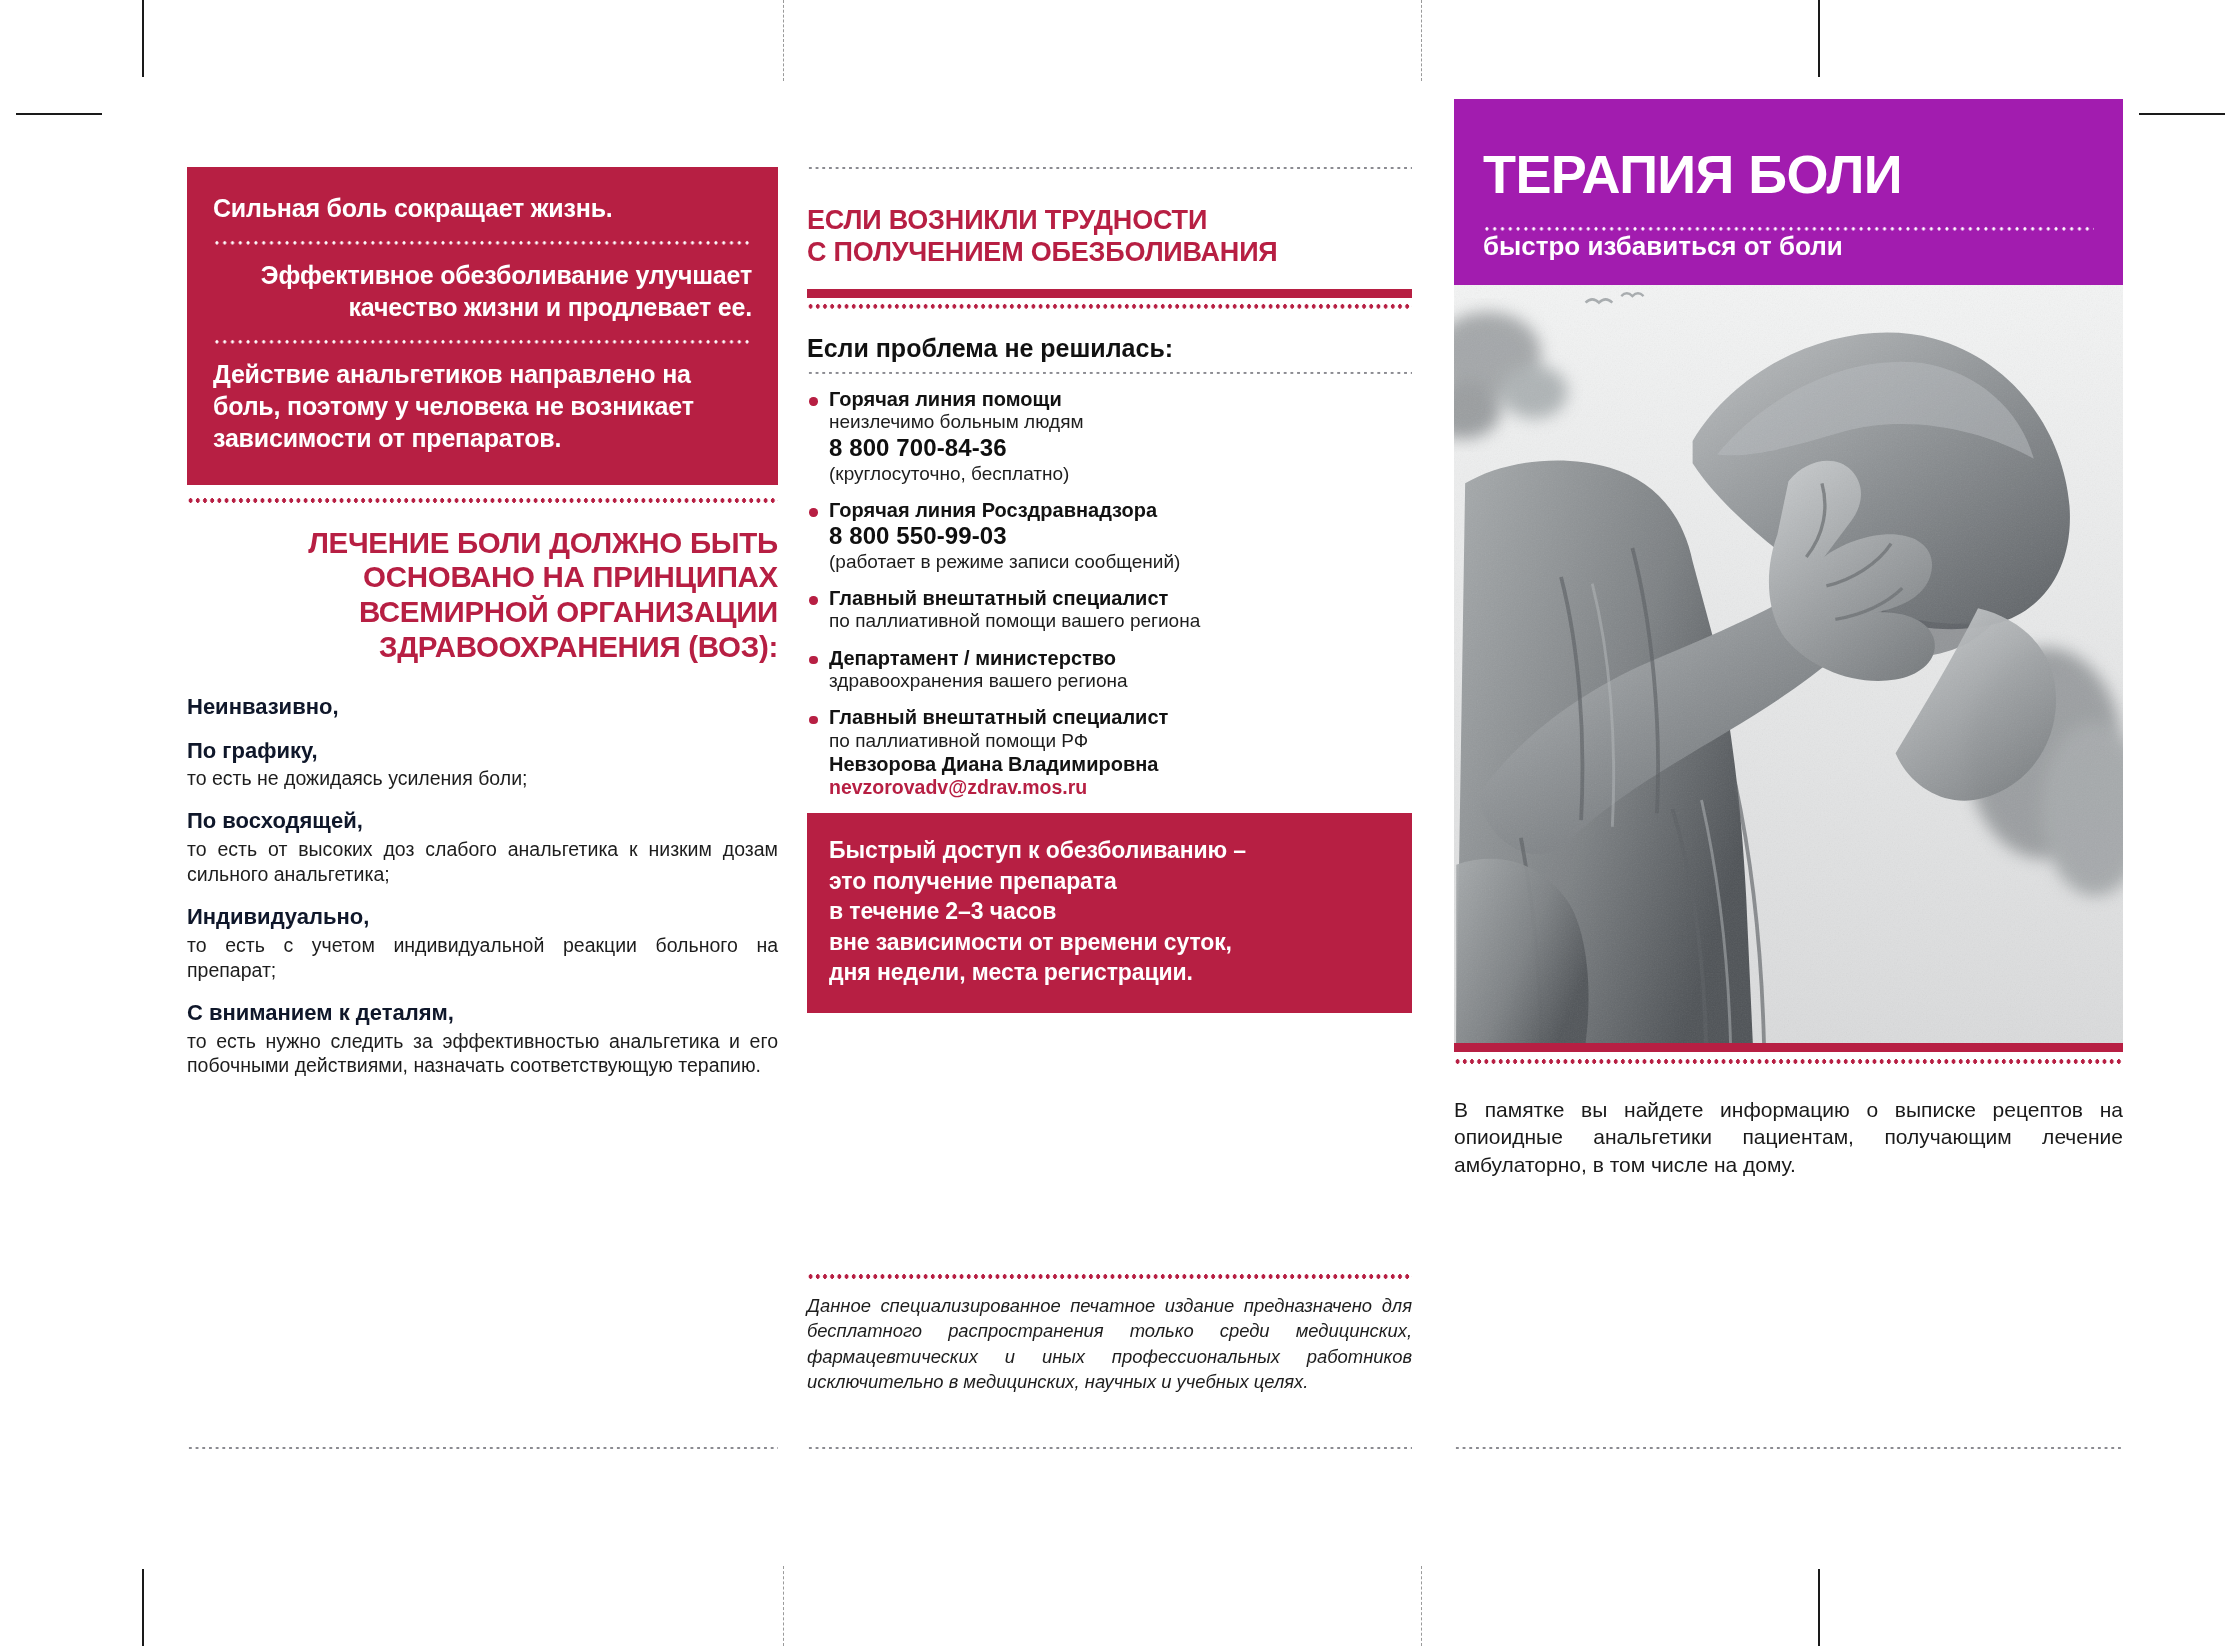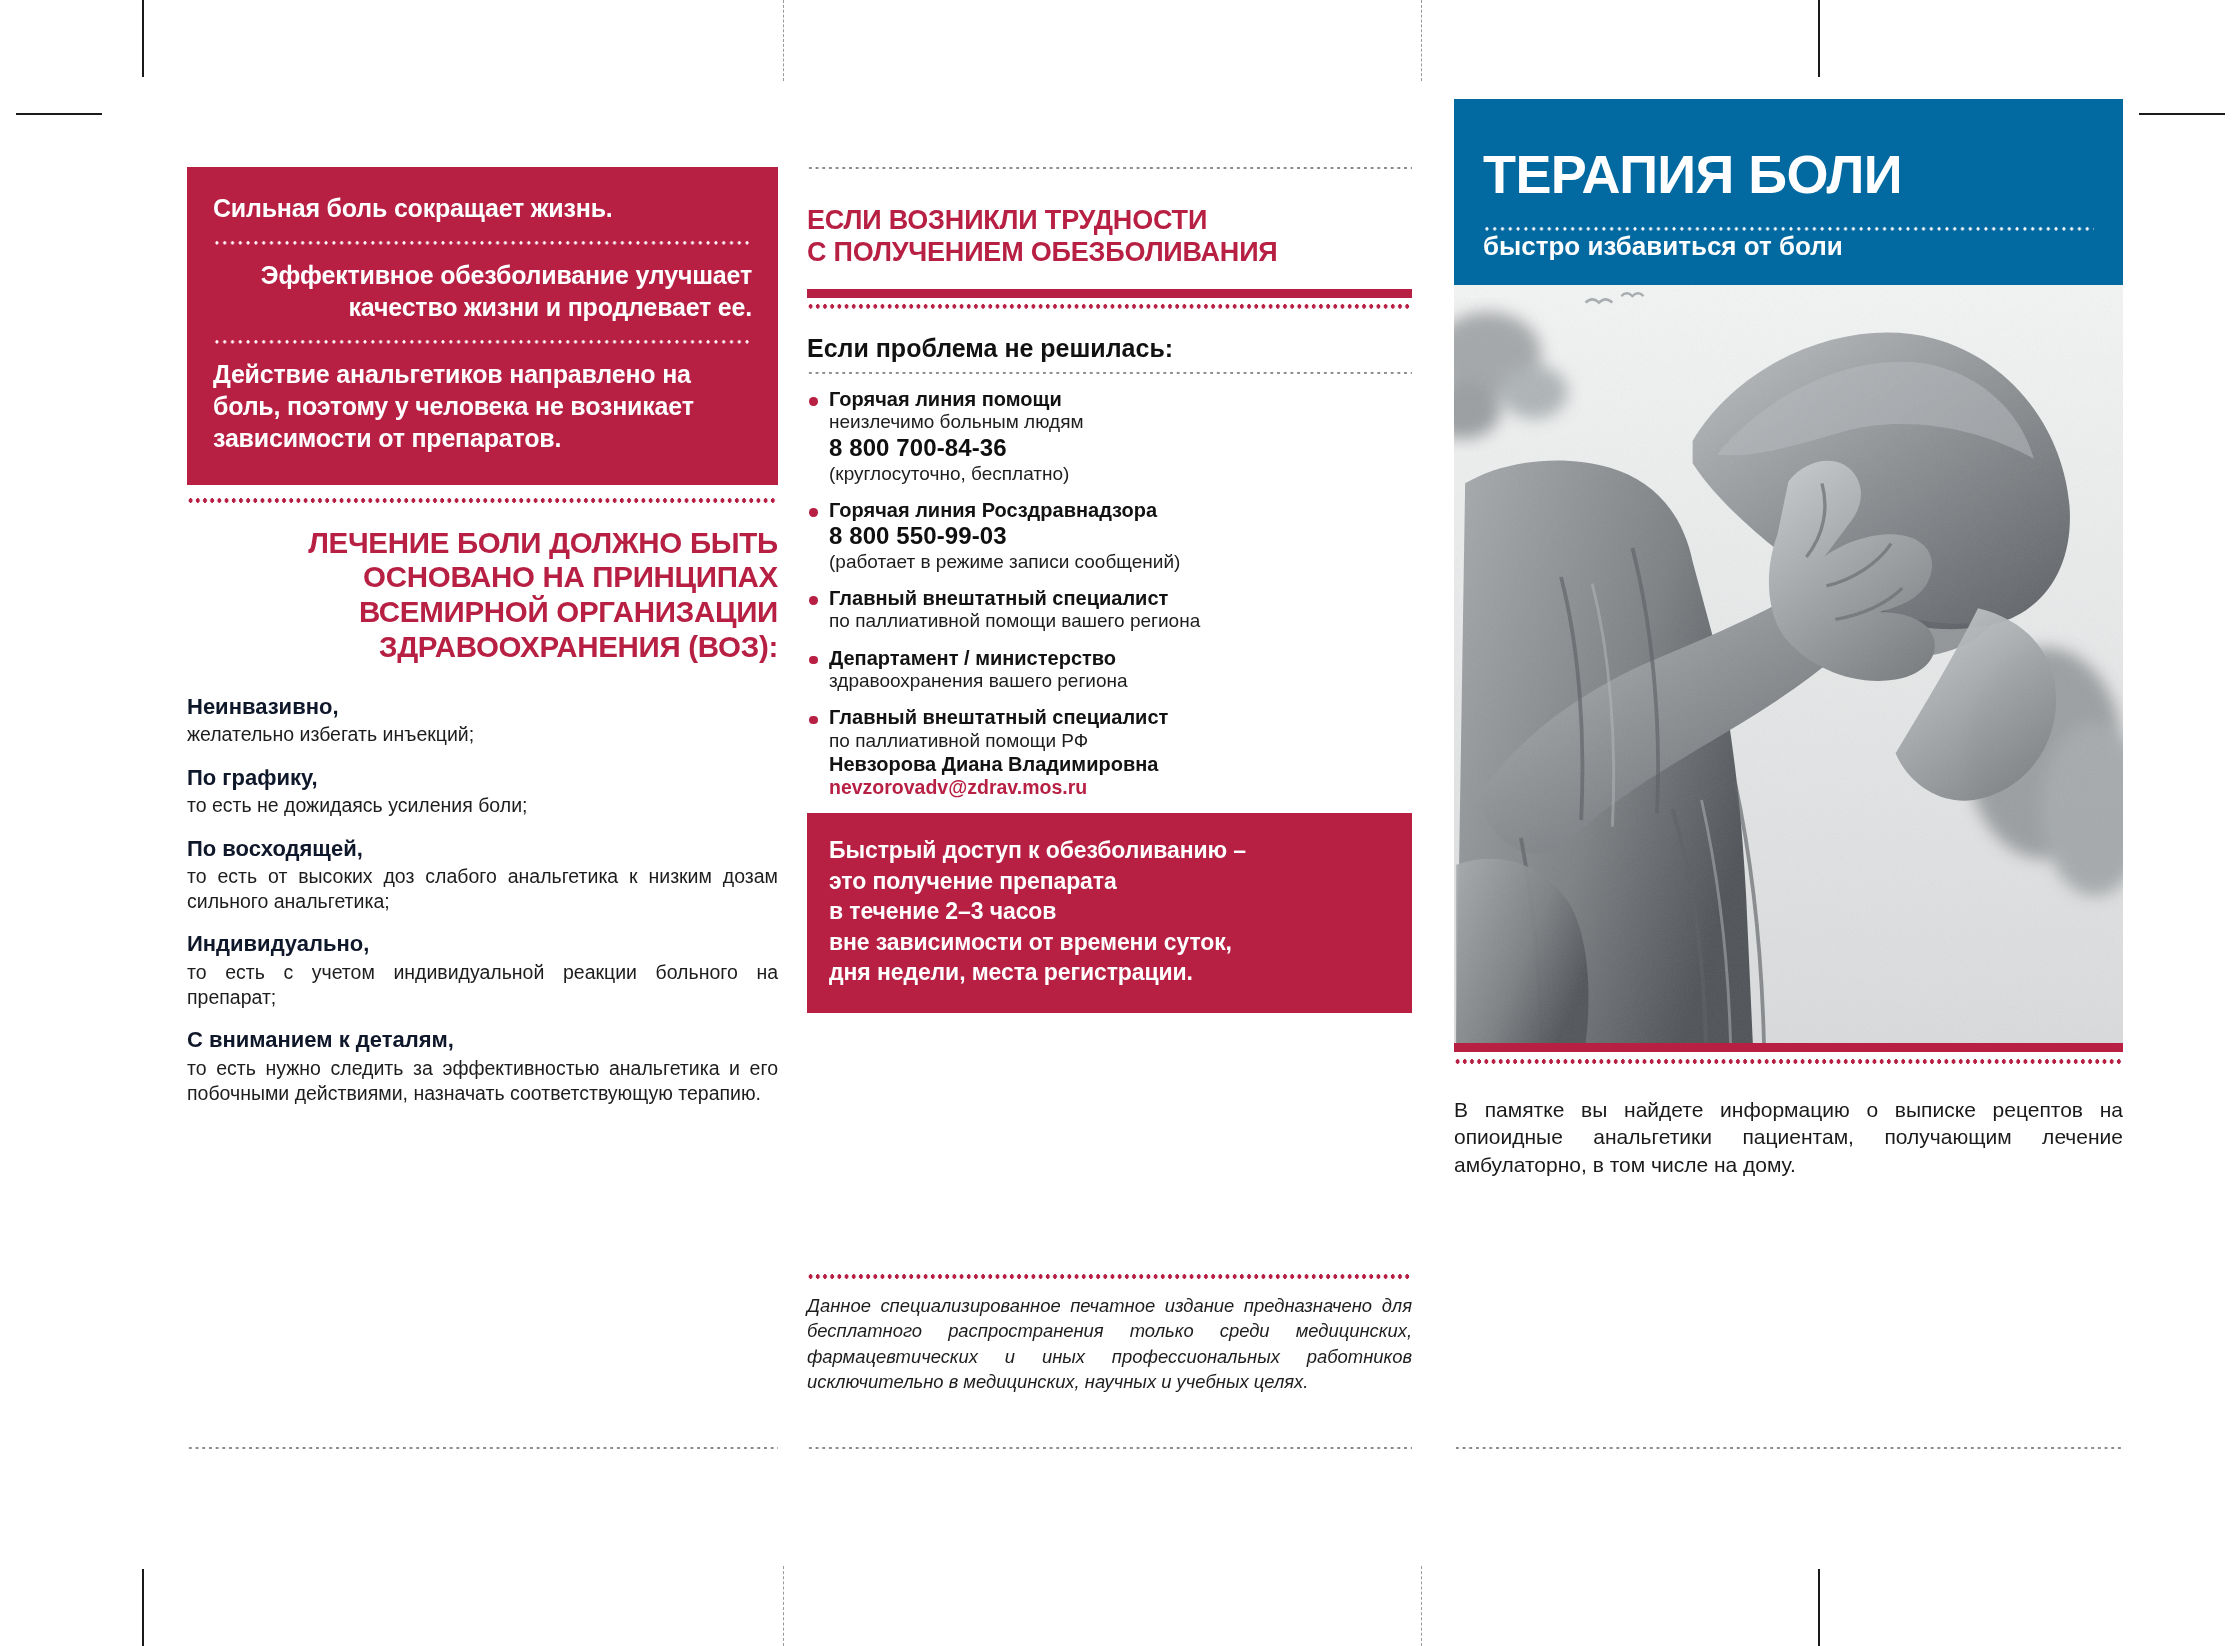--- a/index.html
+++ b/index.html
@@ -183,21 +183,21 @@
     font-size: 18.4px;
     color: #1d1d1d;
     line-height: 1.38;
     text-align: justify;
     margin: 0;
   }
 
   
   #col-right { left: 1454px; top: 99px; width: 669px; }
   .hero-red {
-    background: #0369a1;
+    background: #a21caf;
     color: #ffffff;
     padding: 48px 29px 22px 29px;
     box-sizing: border-box;
   }
   .hero-title {
     font-weight: bold;
     font-size: 54px;
     line-height: 1.0;
     letter-spacing: -0.6px;
     text-transform: uppercase;
@@ -252,21 +252,20 @@
     <div class="line rb-3">Действие анальгетиков направлено на боль, поэтому у человека не возникает зависимости от препаратов.</div>
   </div>
 
   <div class="dots-red" style="margin-top:12.3px;"></div>
 
   <h2 class="h-red" style="margin-top:22px;text-align:right;">ЛЕЧЕНИЕ БОЛИ ДОЛЖНО БЫТЬ ОСНОВАНО НА ПРИНЦИПАХ ВСЕМИРНОЙ ОРГАНИЗАЦИИ ЗДРАВООХРАНЕНИЯ (ВОЗ):</h2>
 
   <div style="margin-top:29px;">
     <div class="principle">
       <div class="term">Неинвазивно,</div>
-      <div class="defn">желательно избегать инъекций;</div>
     </div>
     <div class="principle">
       <div class="term">По графику,</div>
       <div class="defn">то есть не дожидаясь усиления боли;</div>
     </div>
     <div class="principle">
       <div class="term">По восходящей,</div>
       <div class="defn">то есть от высоких доз слабого анальгетика к низким дозам сильного анальгетика;</div>
     </div>
     <div class="principle">

